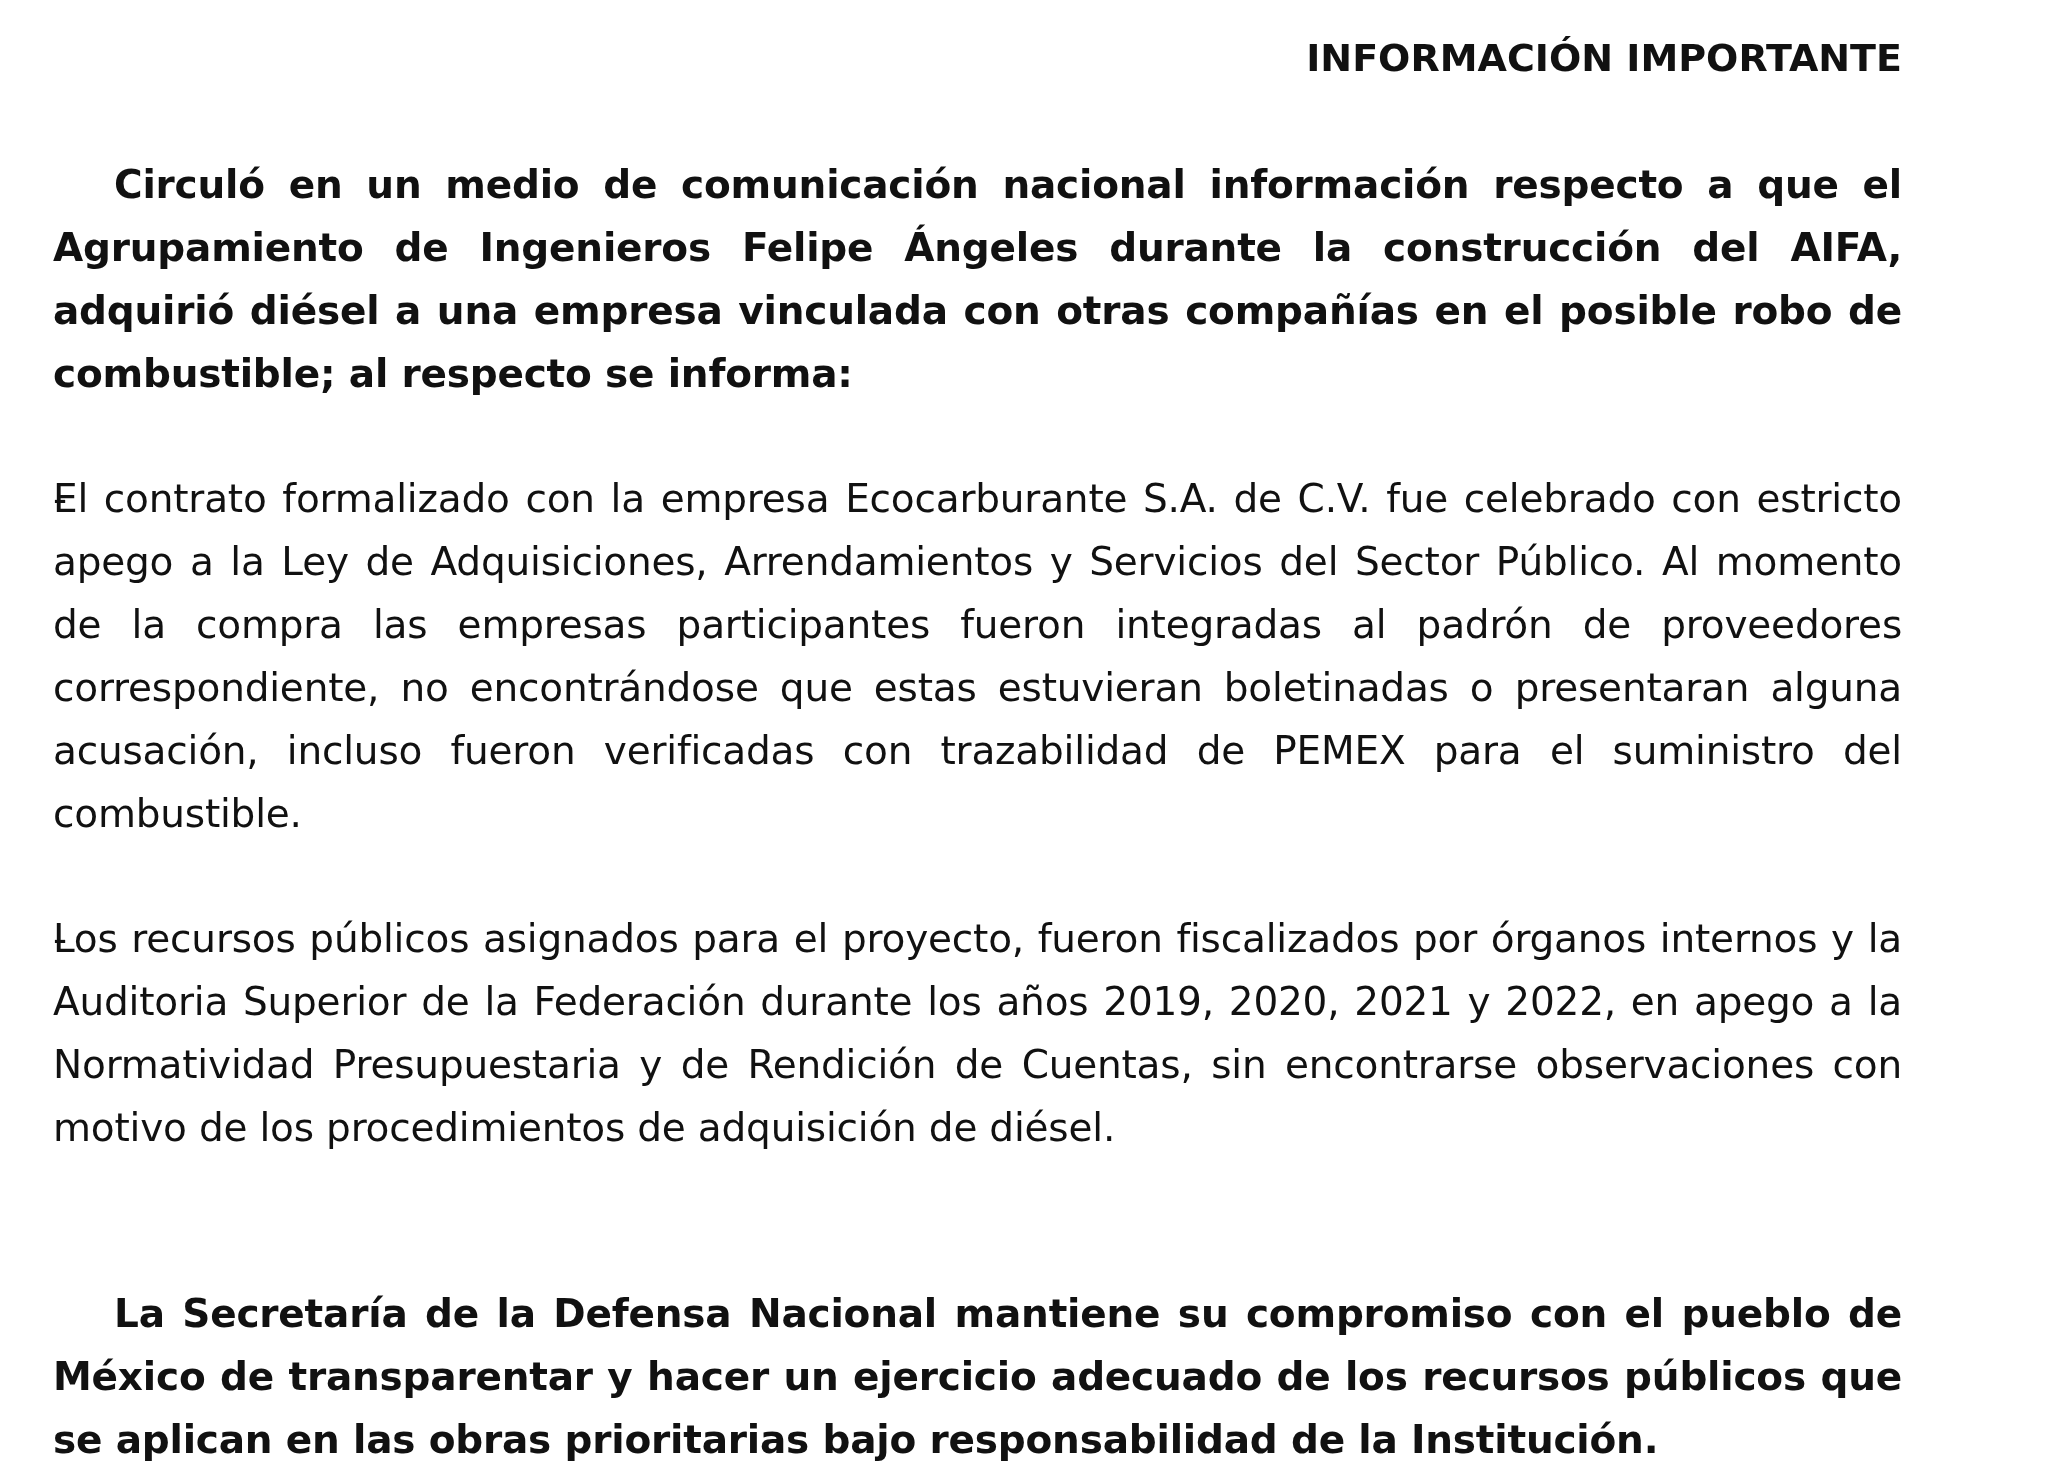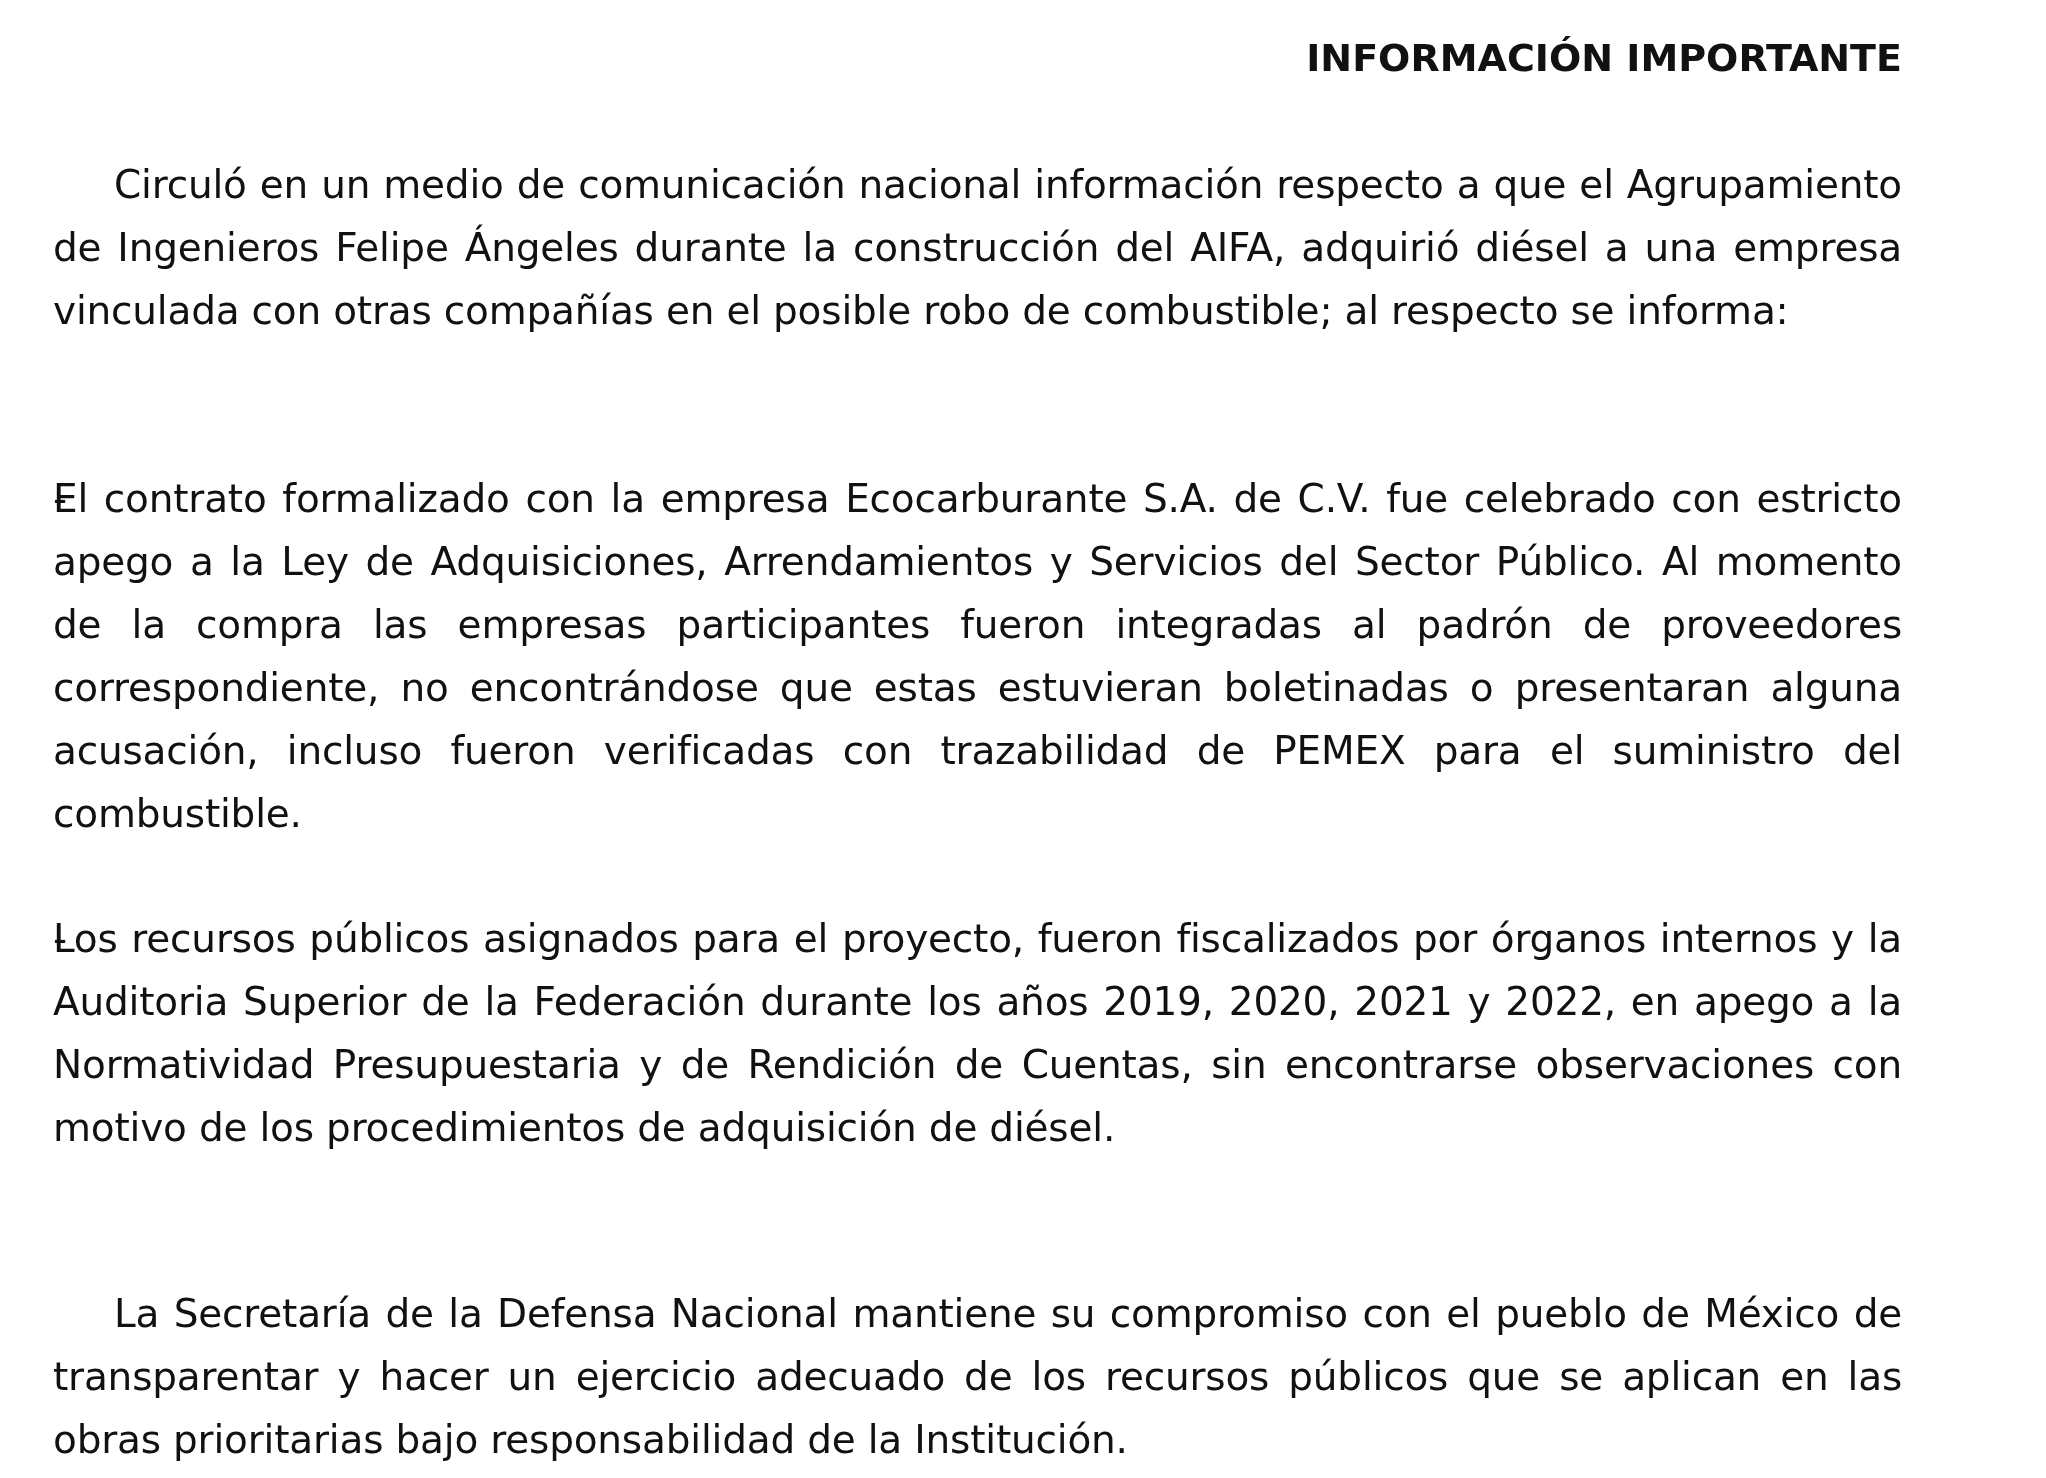--- a/index.html
+++ b/index.html
@@ -34,20 +34,21 @@
   }
   .para {
     position: absolute;
     left: 0;
     width: 1849px;
     font-size: 39px;
     line-height: 63px;
     text-align: justify;
     text-indent: 61px;
     letter-spacing: -0.2px;
+    font-weight: bold;
   }
   .bullet {
     position: absolute;
     left: 0;
     width: 1849px;
     font-size: 39px;
     line-height: 63px;
   }
   .bullet .dash {
     position: absolute;

